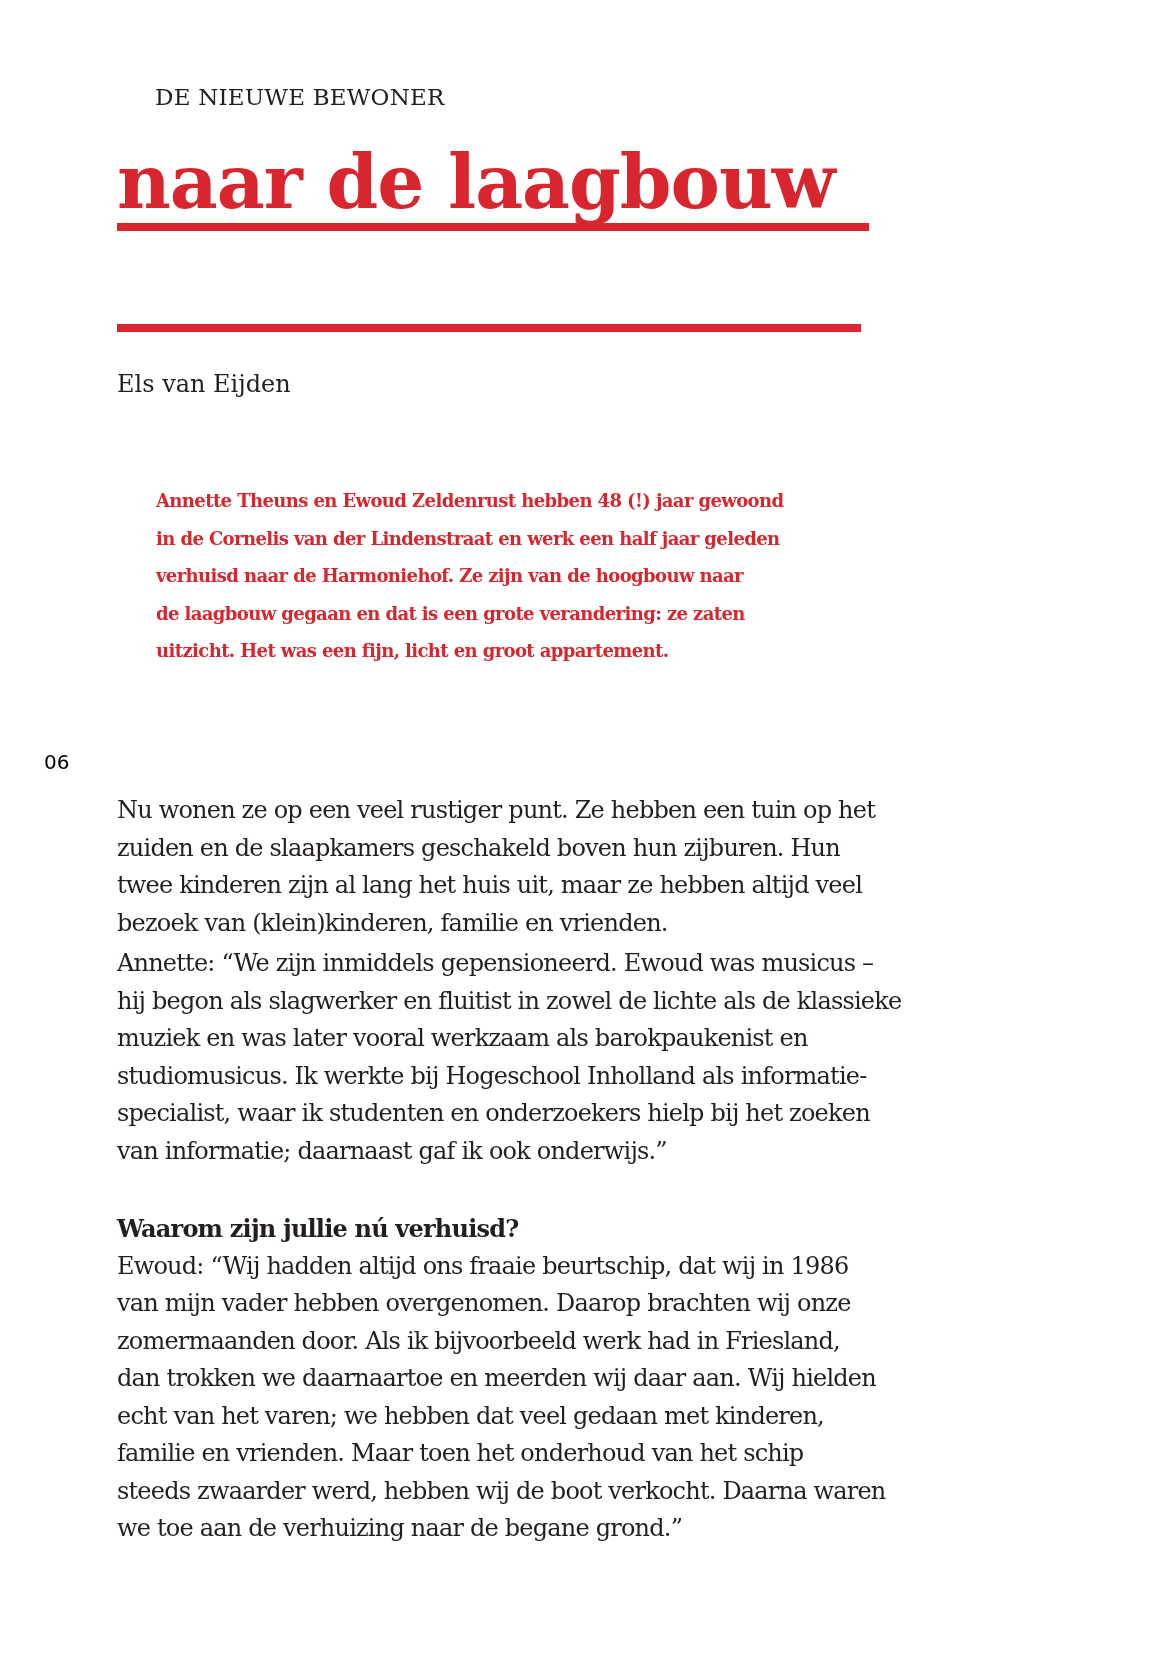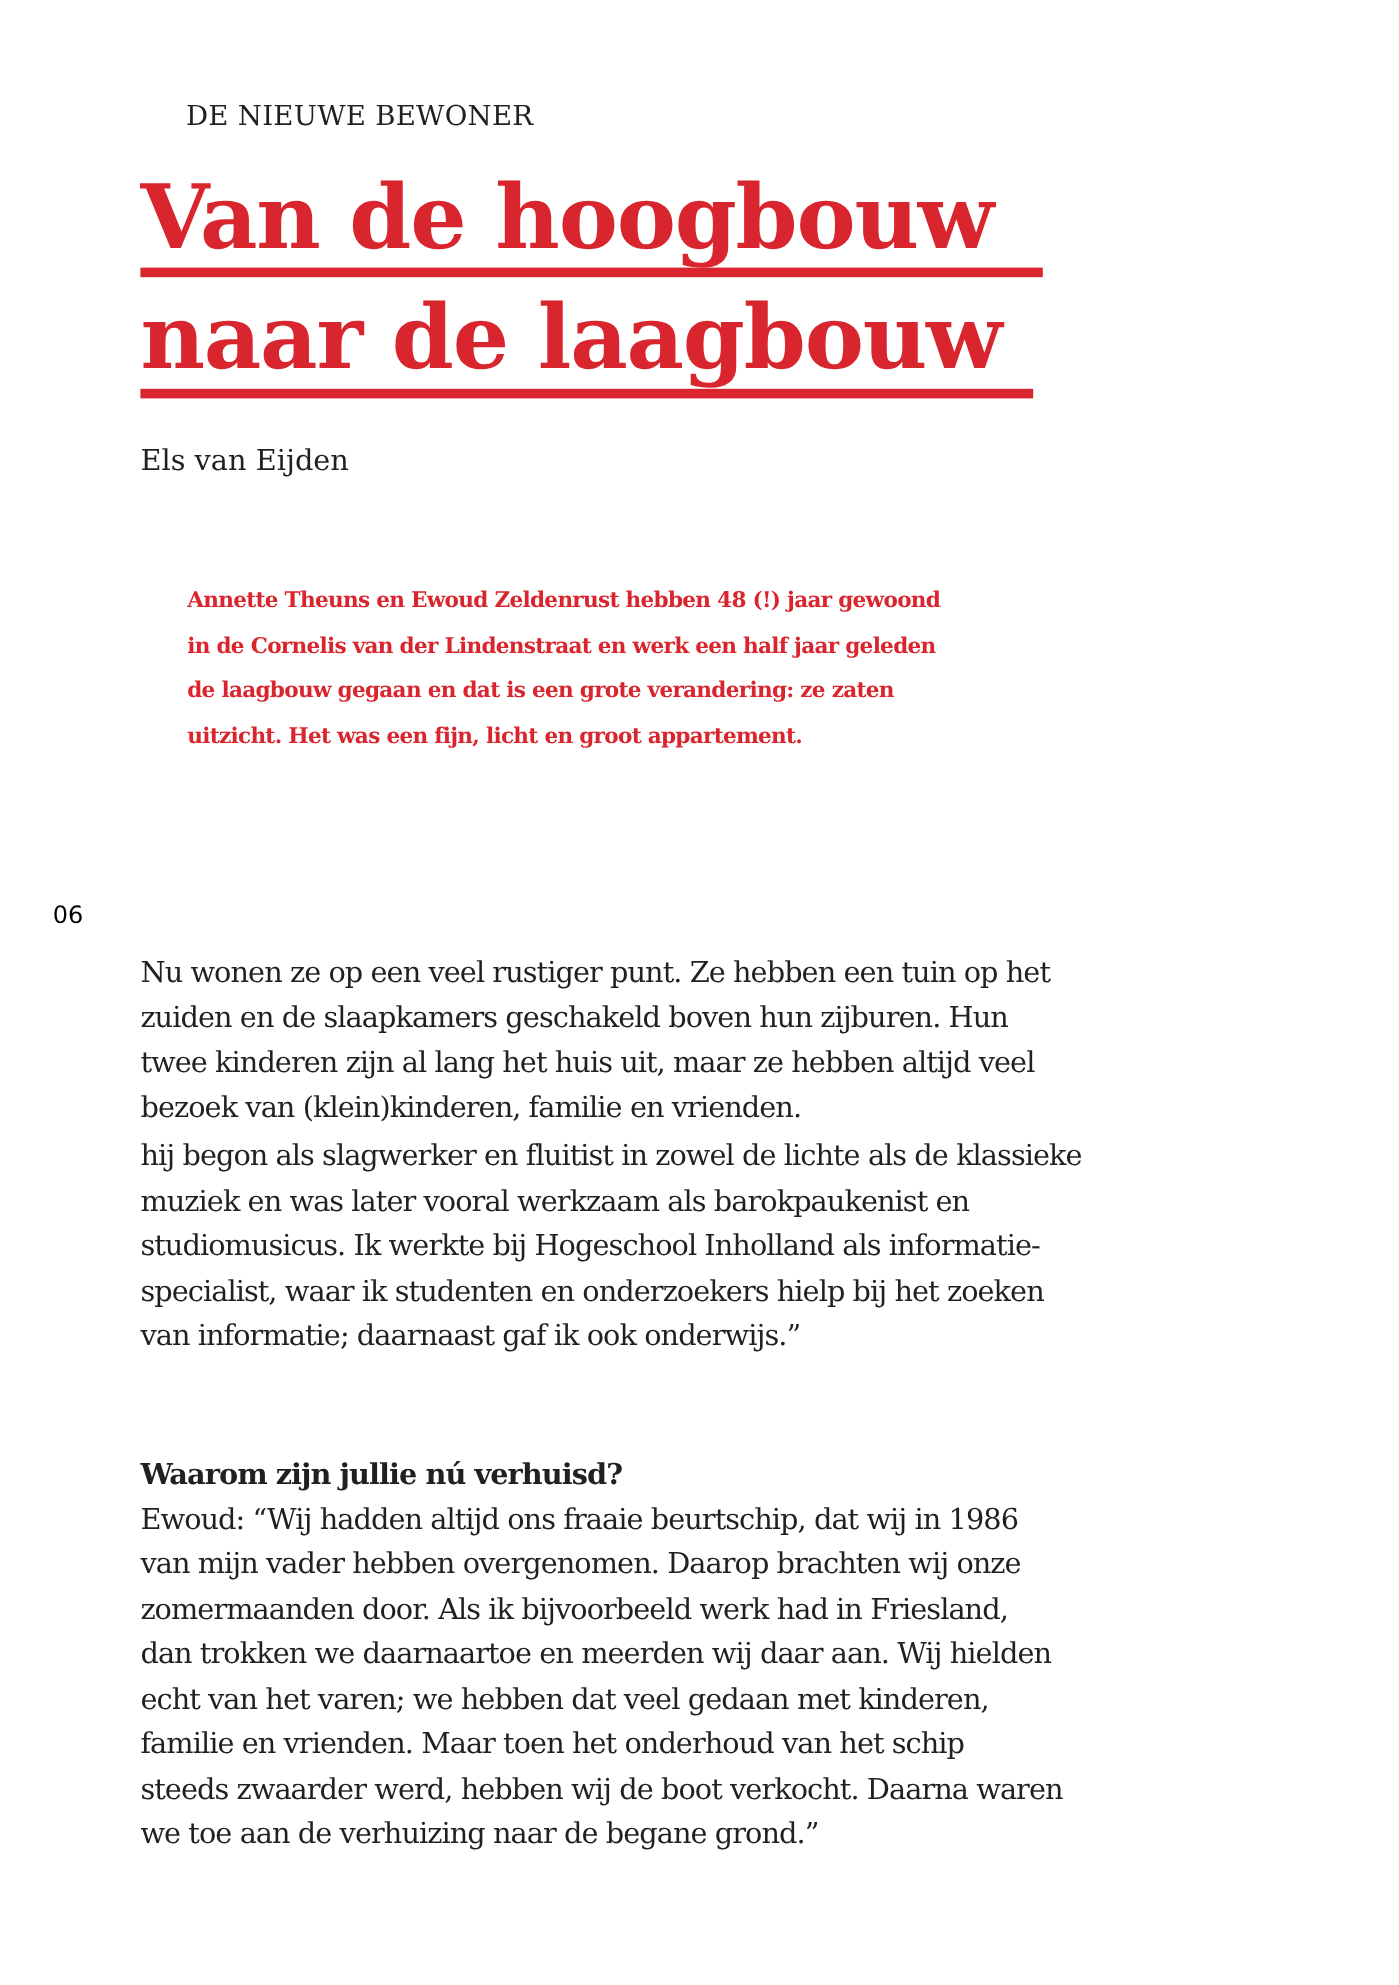--- a/index.html
+++ b/index.html
@@ -19,45 +19,46 @@
   .p2 { top:945px; }
   .q  { top:1210px; }
   .q .h { font-weight:bold; display:block; white-space:nowrap; }
 </style>
 </head>
 <body>
 
 <div class="kicker">DE NIEUWE BEWONER</div>
 
 <h1 class="title" style="margin:0;">
-  <span class="line">Van de hoogbouw</span>
   <span class="line">naar de laagbouw</span>
 </h1>
 <div class="rule1"></div>
 <div class="rule2"></div>
 
 <div class="author">Els van Eijden</div>
 
 <div class="intro">
   <span>Annette Theuns en Ewoud Zeldenrust hebben 48 (!) jaar gewoond</span>
   <span>in de Cornelis van der Lindenstraat en werk een half jaar geleden</span>
+  <span>verhuisd naar de Harmoniehof. Ze zijn van de hoogbouw naar</span>
   <span>de laagbouw gegaan en dat is een grote verandering: ze zaten</span>
   <span>uitzicht. Het was een fijn, licht en groot appartement.</span>
 </div>
 
 <div class="pagenum">06</div>
 
 <div class="body p1">
   <span class="l">Nu wonen ze op een veel rustiger punt. Ze hebben een tuin op het</span>
   <span class="l">zuiden en de slaapkamers geschakeld boven hun zijburen. Hun</span>
   <span class="l">twee kinderen zijn al lang het huis uit, maar ze hebben altijd veel</span>
   <span class="l">bezoek van (klein)kinderen, familie en vrienden.</span>
 </div>
 
 <div class="body p2">
+  <span class="l">Annette: “We zijn inmiddels gepensioneerd. Ewoud was musicus –</span>
   <span class="l">hij begon als slagwerker en fluitist in zowel de lichte als de klassieke</span>
   <span class="l">muziek en was later vooral werkzaam als barokpaukenist en</span>
   <span class="l">studiomusicus. Ik werkte bij Hogeschool Inholland als informatie-</span>
   <span class="l">specialist, waar ik studenten en onderzoekers hielp bij het zoeken</span>
   <span class="l">van informatie; daarnaast gaf ik ook onderwijs.”</span>
 </div>
 
 <div class="body q">
   <span class="h">Waarom zijn jullie nú verhuisd?</span>
   <span class="l">Ewoud: “Wij hadden altijd ons fraaie beurtschip, dat wij in 1986</span>

